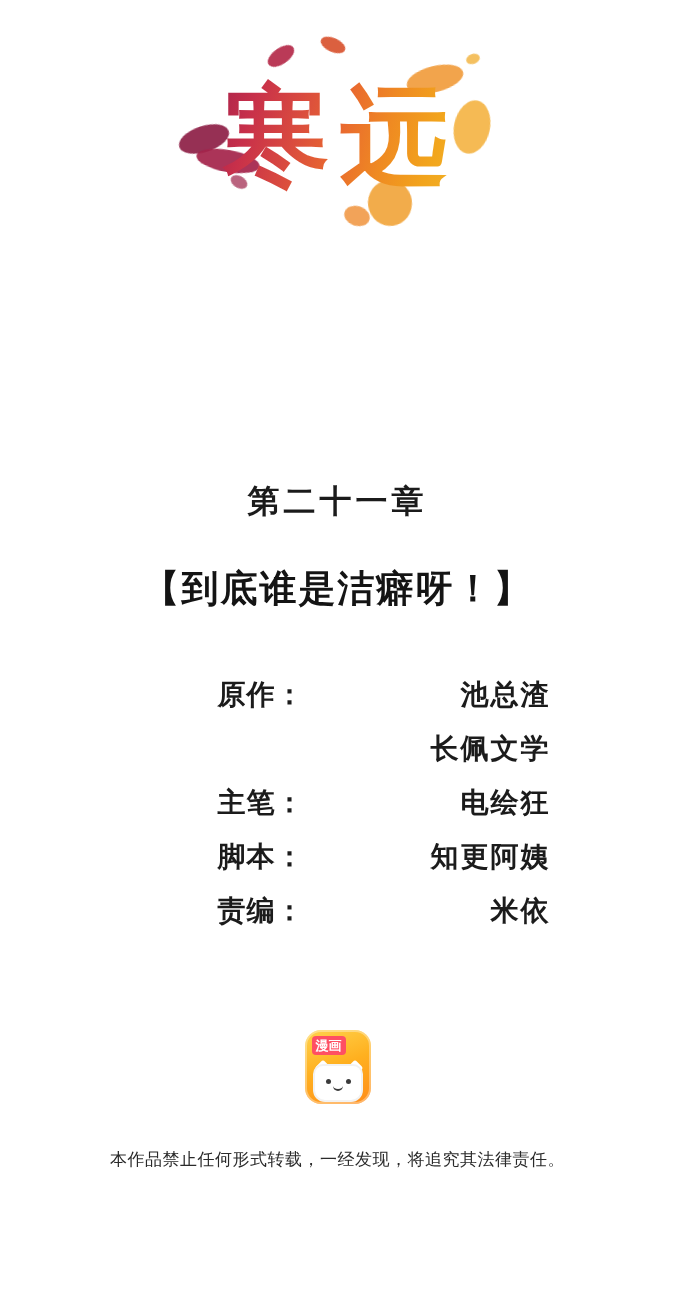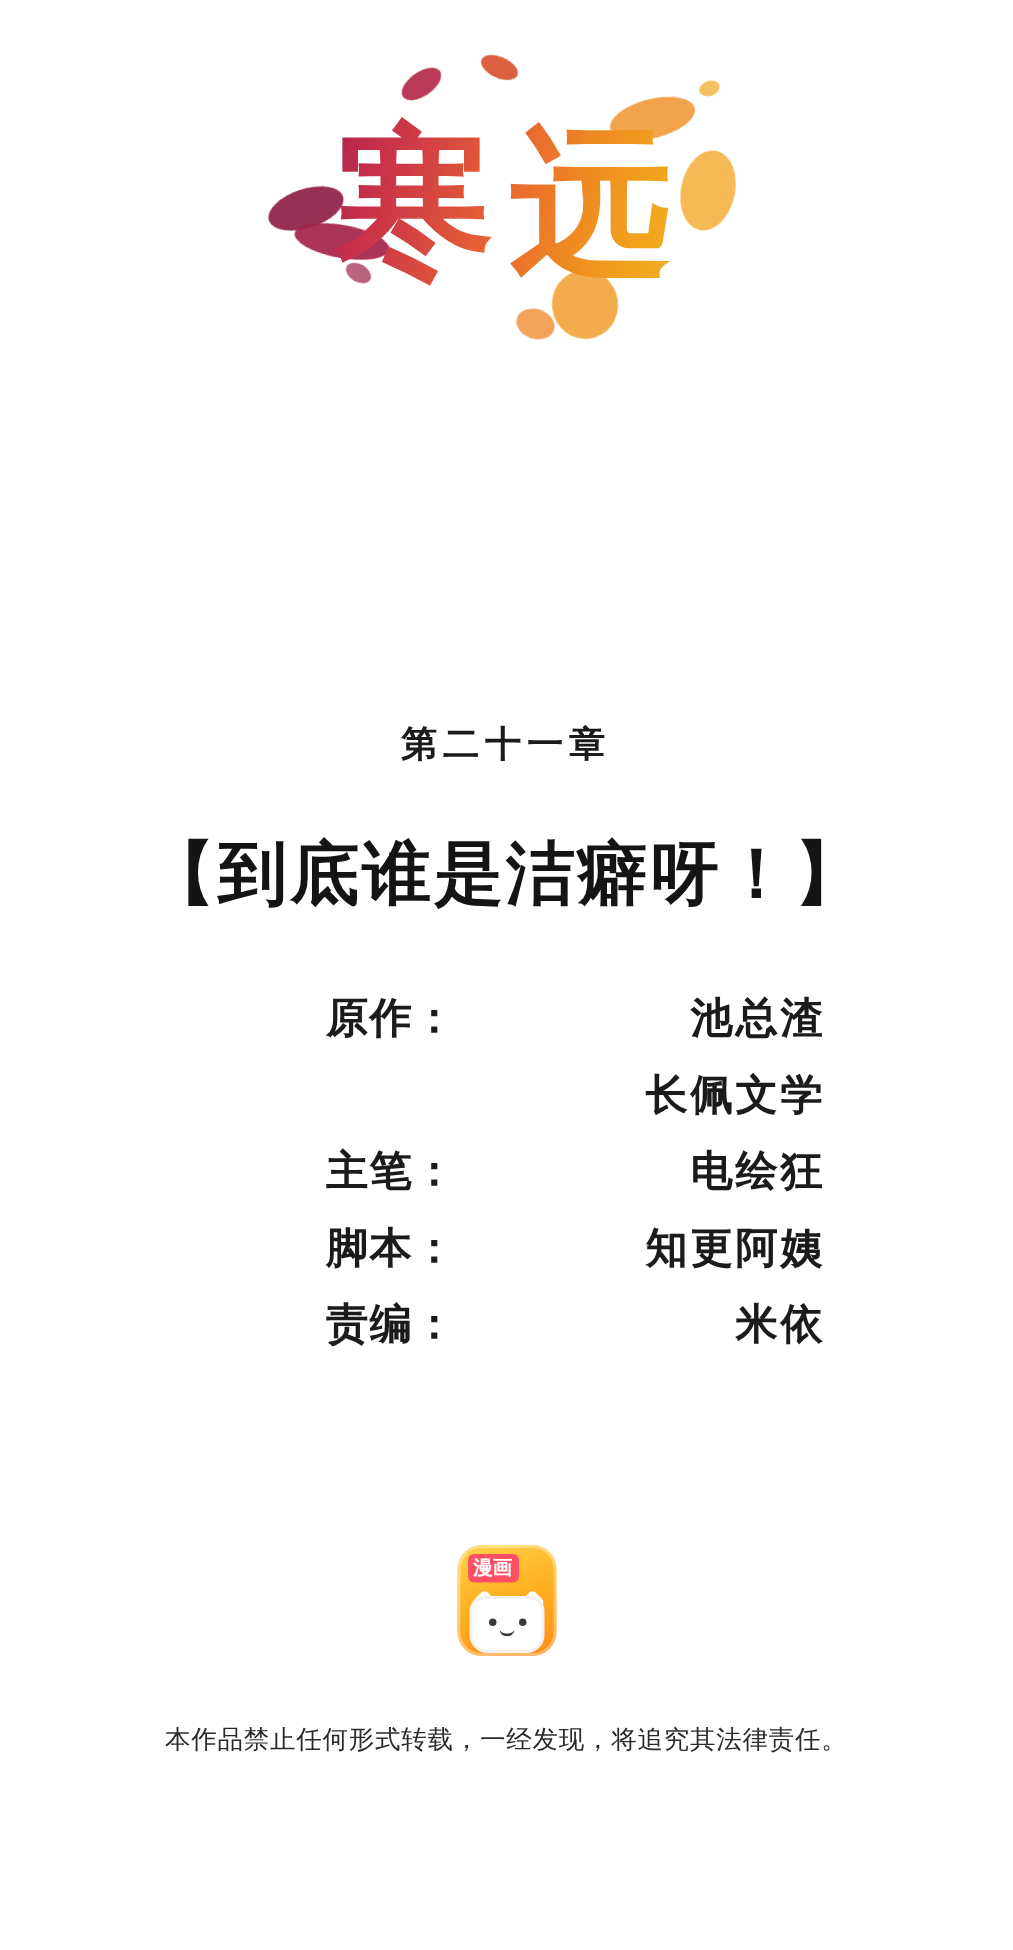--- a/index.html
+++ b/index.html
@@ -72,49 +72,50 @@
   .chapter-block {
     position: absolute;
     top: 480px;
     left: 0;
     width: 675px;
     text-align: center;
   }
   .chapter-num {
     font-family: Liberation Sans, sans-serif;
     font-weight: bold;
-    font-size: 24px;
+    font-size: 32px;
     letter-spacing: 4px;
     color: #1b1b1b;
   }
   .chapter-title {
     margin-top: 40px;
     font-family: "DejaVu Serif", serif;
     font-weight: bold;
-    font-size: 46px;
+    font-size: 37px;
     letter-spacing: 2px;
     color: #141414;
   }
 
   
   .credits {
     position: absolute;
     top: 660px;
     left: 0;
     width: 675px;
   }
   .credit-row {
     display: flex;
     justify-content: center;
     align-items: baseline;
     margin-bottom: 13px;
     font-family: "DejaVu Serif", serif;
     font-weight: bold;
     font-size: 28px;
     color: #1b1b1b;
+    margin-top: 16px;
   }
   .credit-label {
     width: 180px;
     text-align: right;
     letter-spacing: 1px;
   }
   .credit-value {
     width: 230px;
     text-align: right;
     padding-left: 16px;

